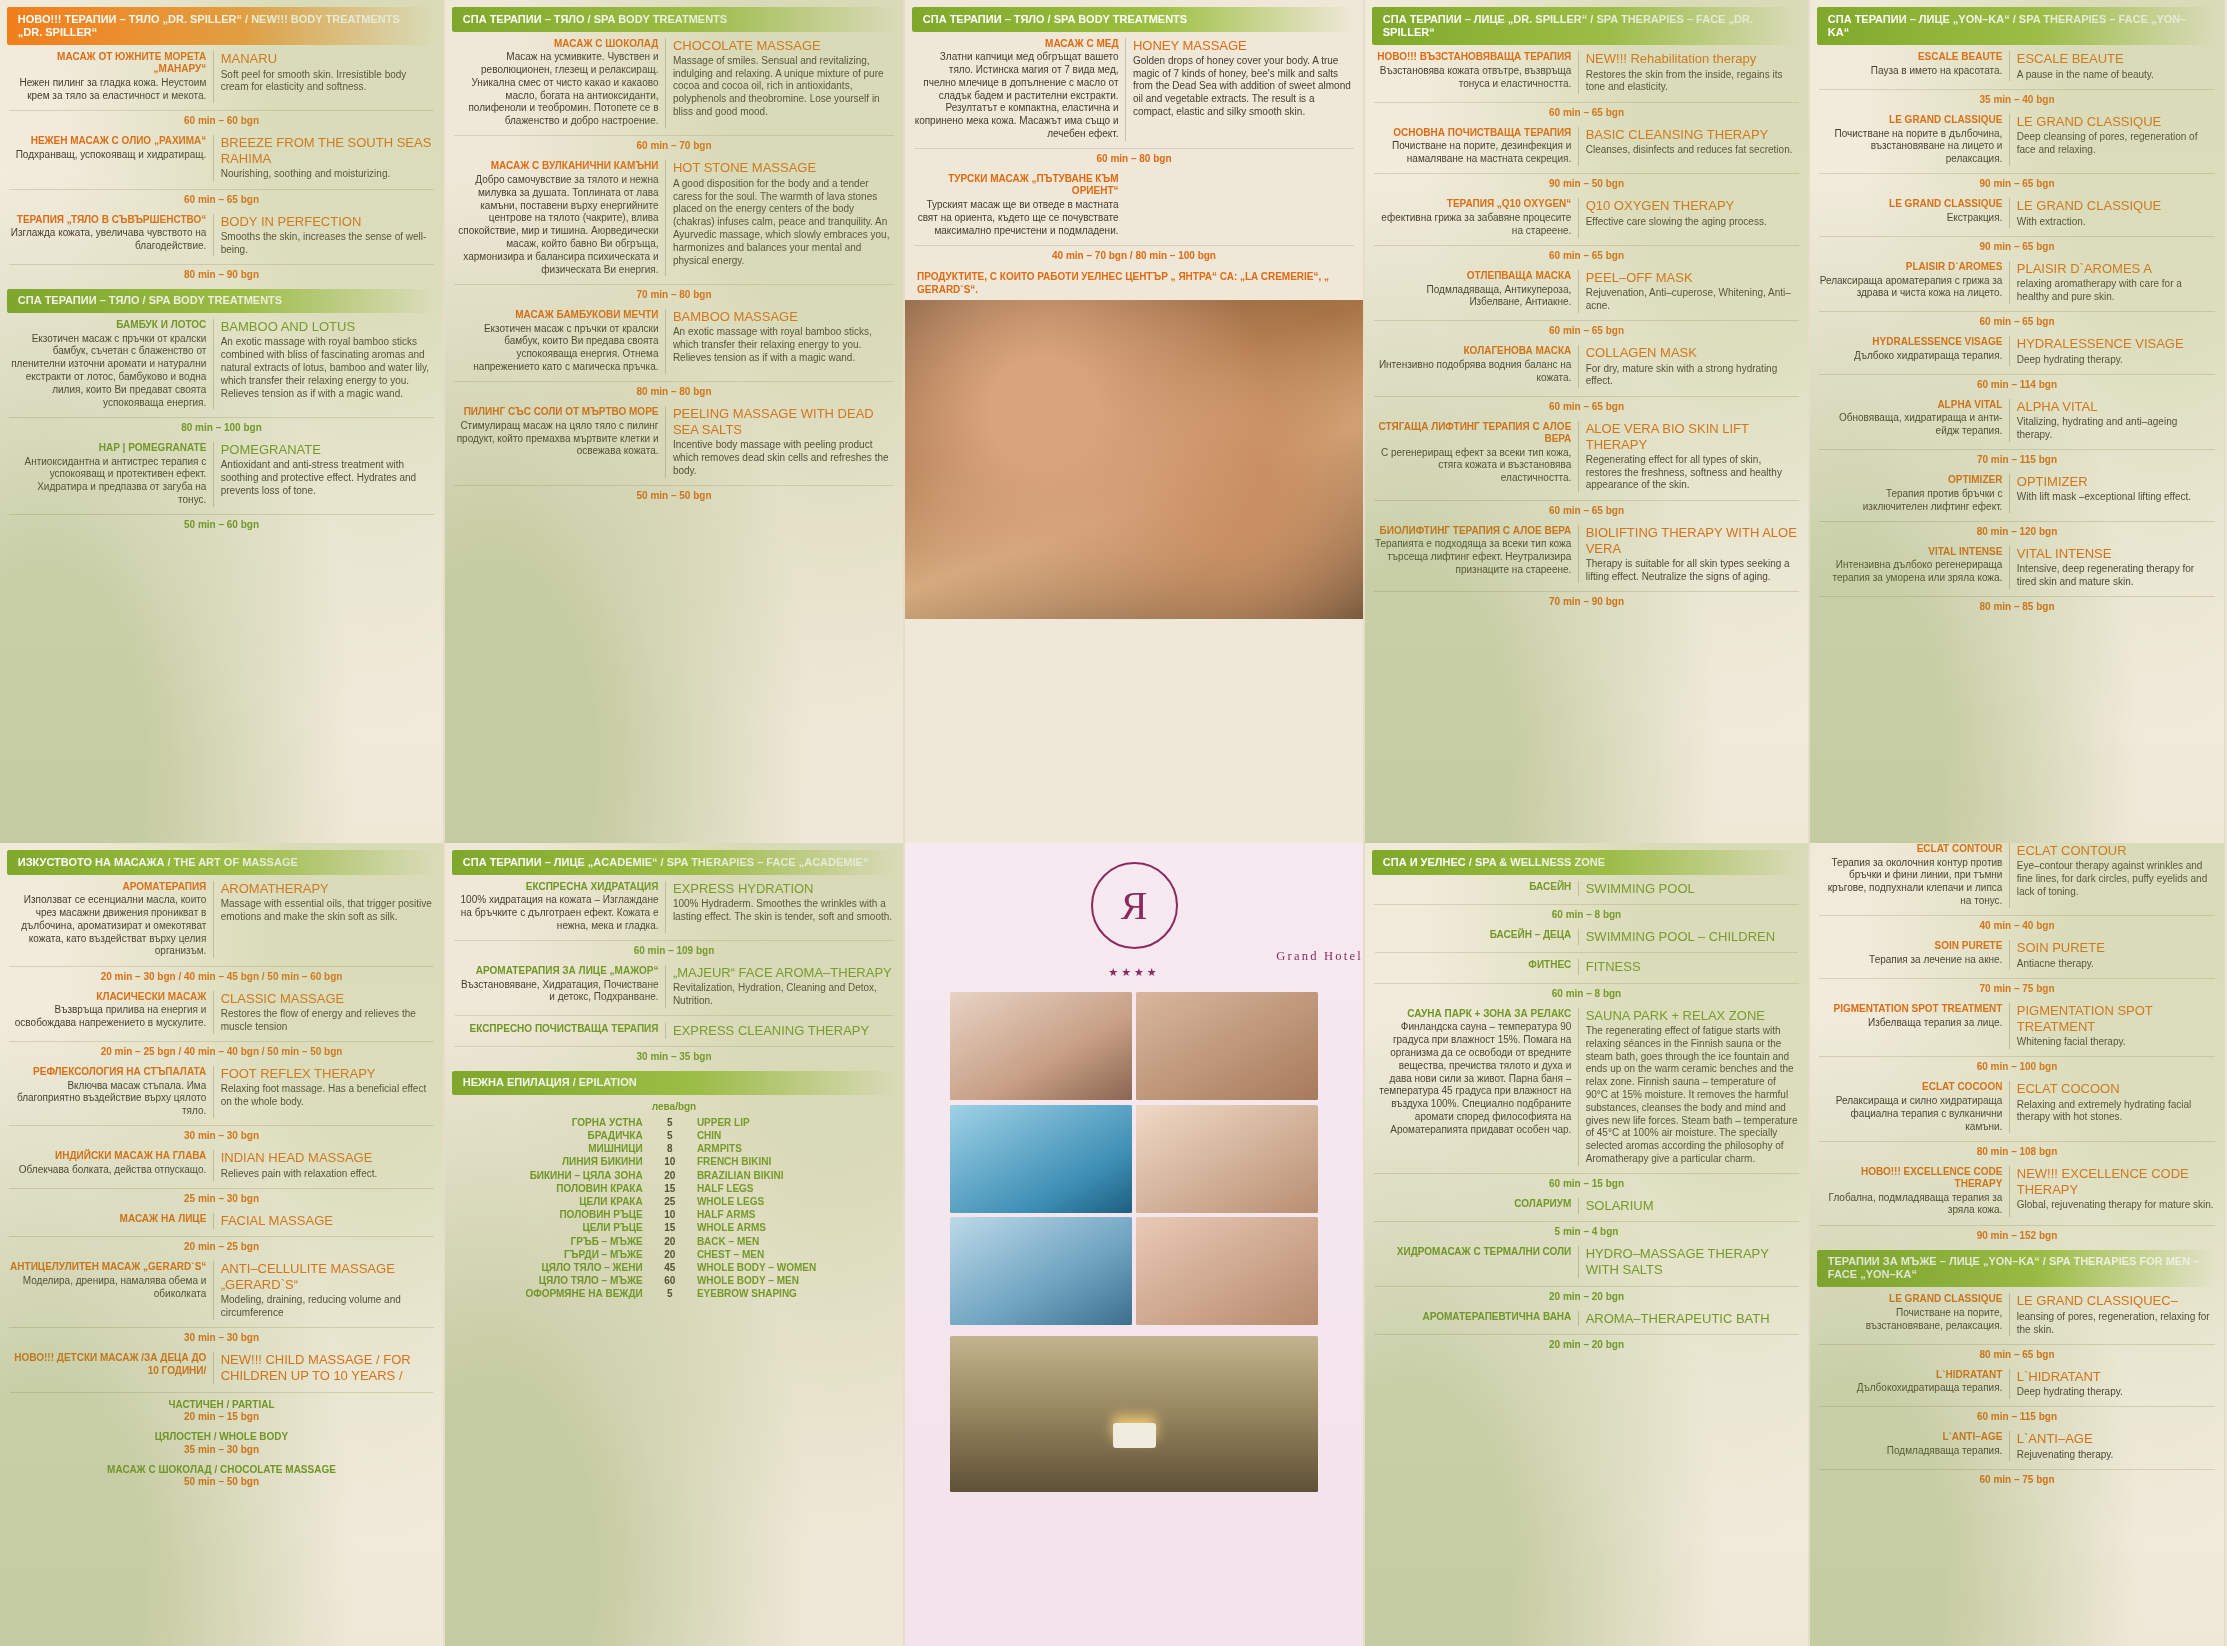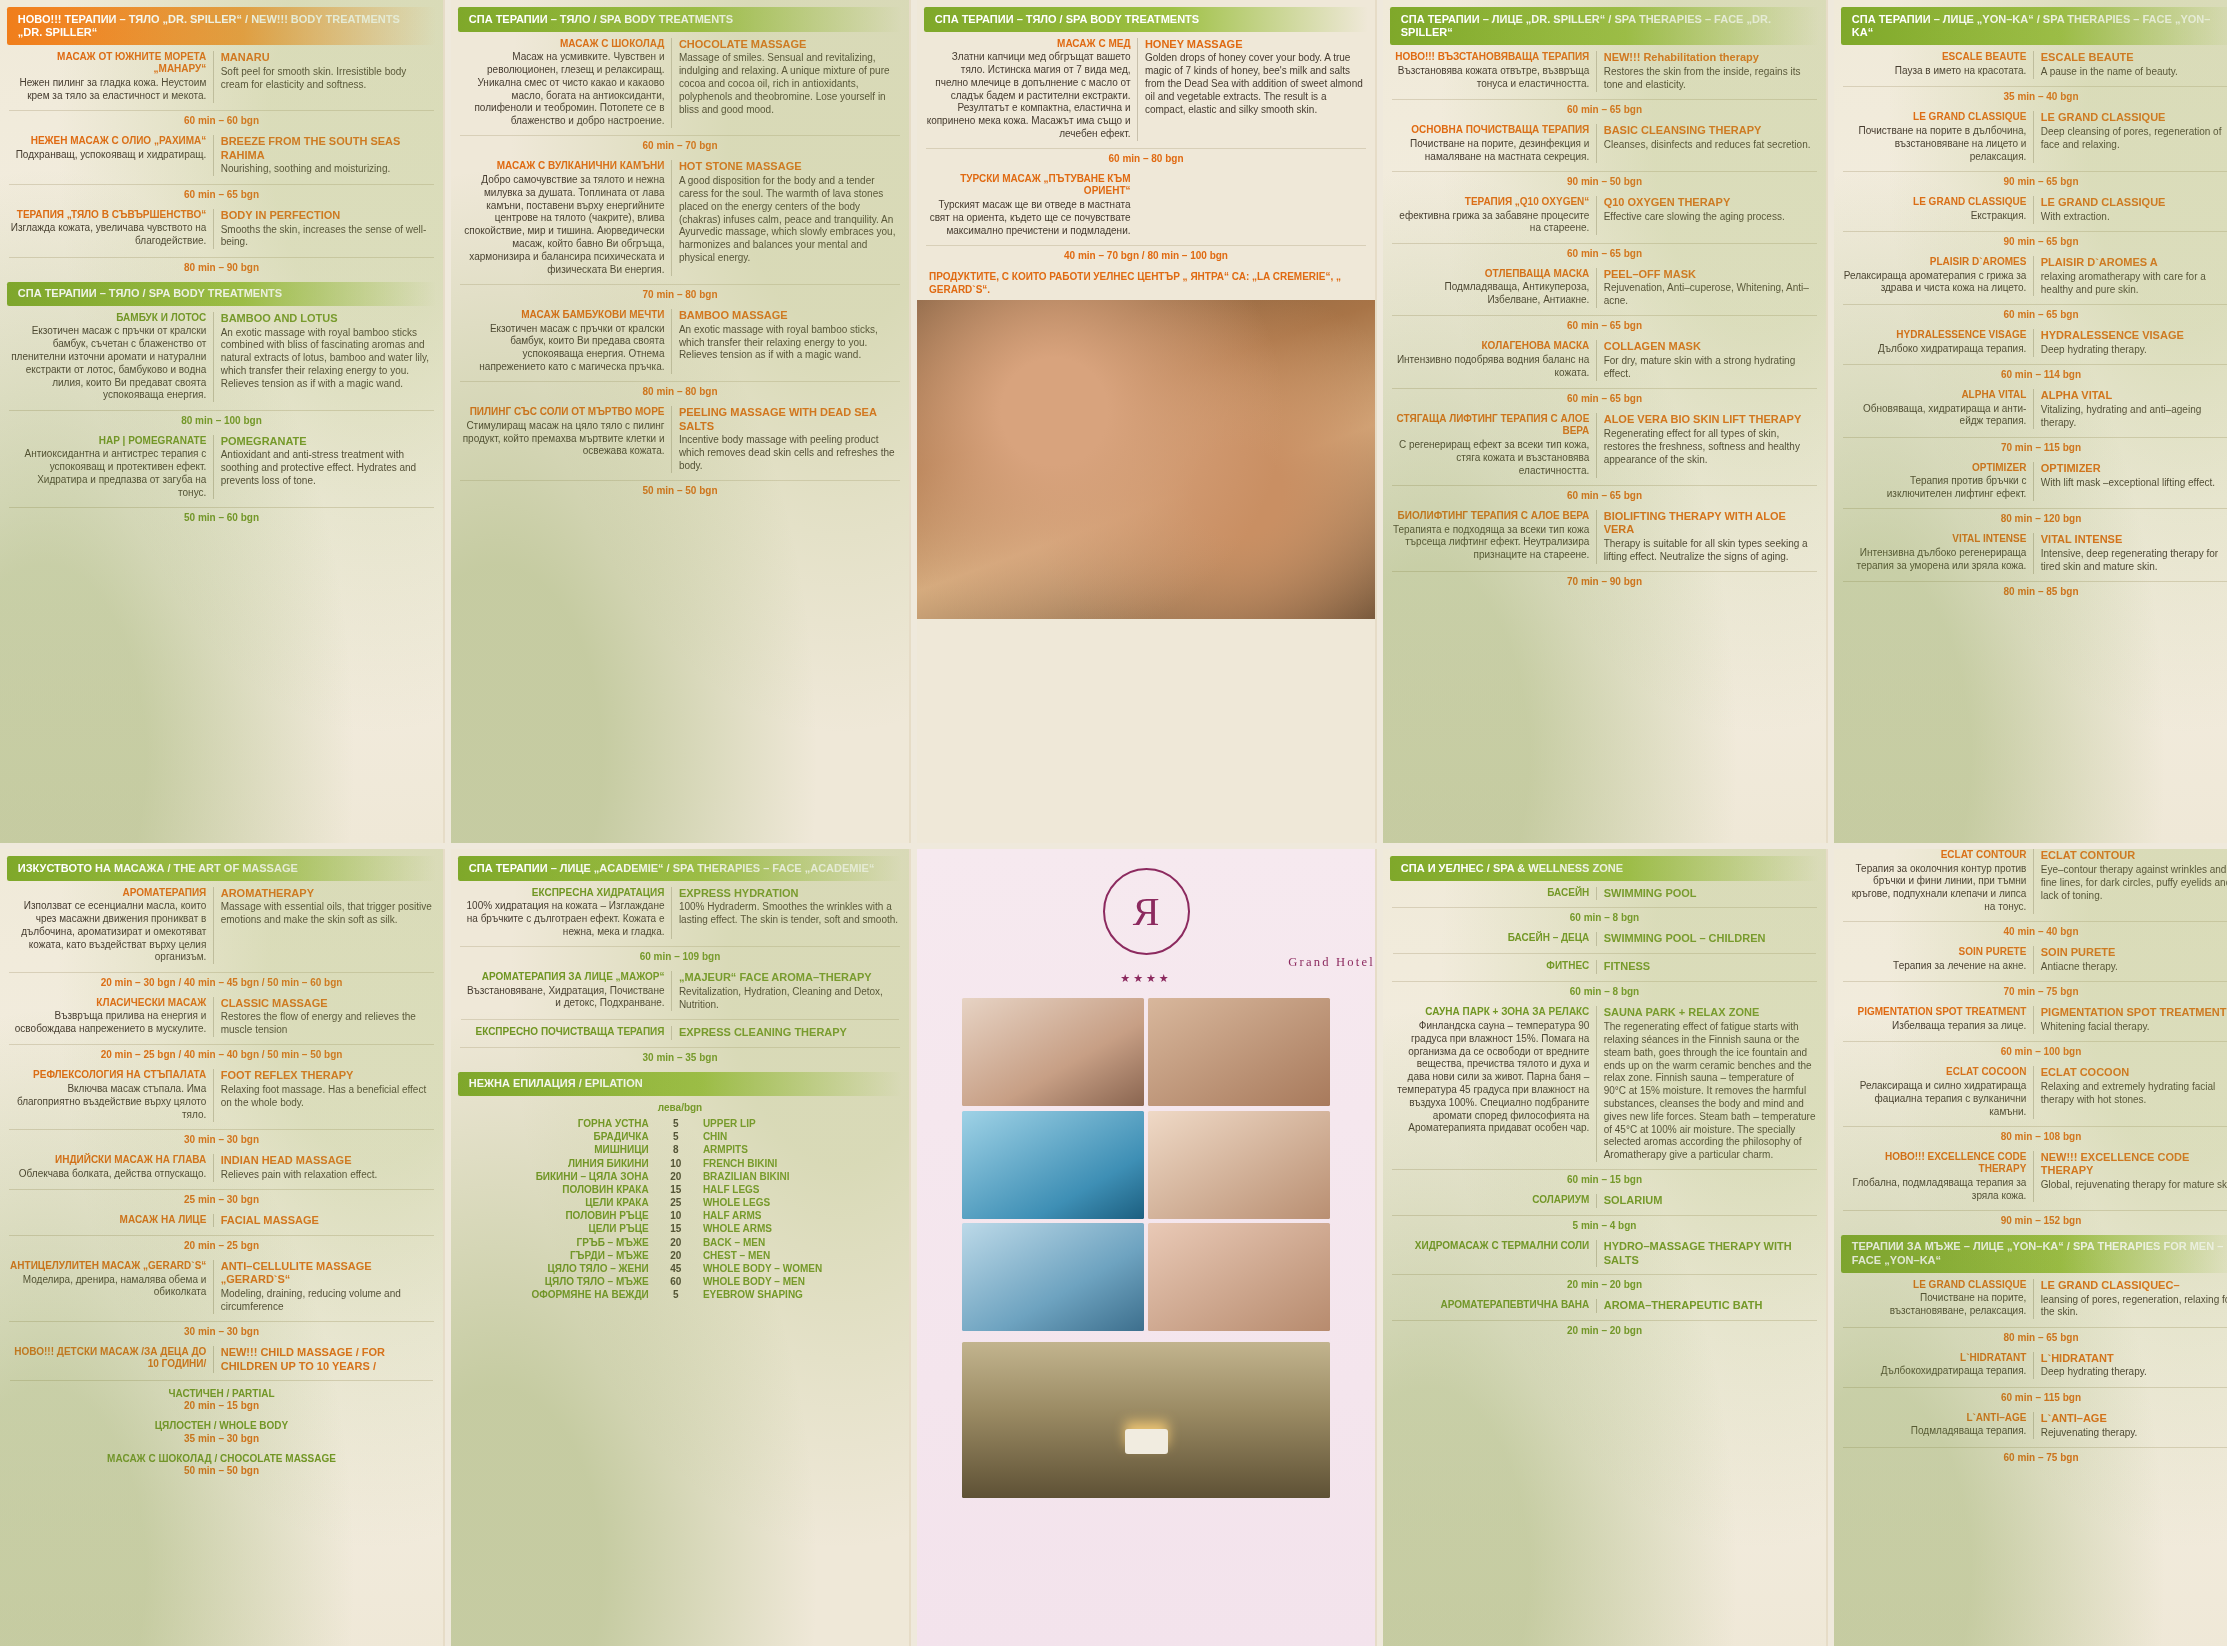--- a/index.html
+++ b/index.html
@@ -7,36 +7,36 @@
     width:2227px;height:1647px;
     background:#efe9dc;
     font-family:"Liberation Sans", sans-serif;
     font-size:11px;
     color:#3a3027;
     overflow:hidden;
   }
   .sheet{position:relative;width:2227px;height:1353px;display:grid;
     grid-template-columns:445px 460px 460px 445px 416px;
     grid-template-rows:843px 804px;
-    gap:6px;
+    gap:0;
   }
   .col{position:relative;overflow:hidden;background:#f3ede1;border-right:2.2px solid #e6dcc7;}
   .col.g1{background:linear-gradient(180deg,#f0ead9 0%,#f4eee2 60%,#efe8d7 100%);}
   .col.pink{background:linear-gradient(180deg,#f6e9ef 0%,#f3e3ec 100%);}
   .col.mid{background:#efe8d8;}
   
   .bar{margin:7.4px 7.4px 6px 7.4px;padding:5.2px 10.4px;color:#fff;font-weight:bold;font-size:11px;line-height:1.25;border-radius:2.2px;}
   .bar.orange{background:linear-gradient(90deg,#f07e1b 0%,#f39a3c 55%,rgba(243,154,60,0) 100%);}
   .bar.green{background:linear-gradient(90deg,#7fa82a 0%,#9dc042 55%,rgba(157,192,66,0) 100%);}
   
   .entry{display:flex;margin:0 9px 7.4px 9px;}
   .c1{width:48%;padding-right:6.7px;box-sizing:border-box;text-align:right;}
   .c2{width:52%;padding-left:6.7px;box-sizing:border-box;border-left:0.7px solid #c8c0ac;}
   .t-bg{color:#e06a12;font-weight:bold;font-size:10px;line-height:1.22;}
-  .t-en{color:#e06a12;font-weight:bold;font-size:11px;line-height:1.22;}
+  .t-en{color:#e06a12;font-weight:normal;font-size:13px;line-height:1.22;}
   .t-bg.grn,.t-en.grn{color:#6f9521;}
   .d{font-size:10px;line-height:1.28;color:#453b2f;margin-top:1.5px;}
   .price{margin:1.5px 9px 9px 9px;text-align:center;color:#e06a12;font-size:10px;font-weight:bold;}
   .price.grn{color:#6f9521;}
   .price.line{border-top:0.7px solid #d8cfb8;padding-top:4px;}
   .hr{height:0.7px;background:#d8cfb8;margin:0 10.4px 6.7px 10.4px;}
   
   .photo{position:relative;overflow:hidden;}
   .ph-massage{height:319px;margin:4.5px 0 0 0;background:
       radial-gradient(circle at 30% 35%, #d8a37d 0 14%, rgba(216,163,125,0) 60%),

